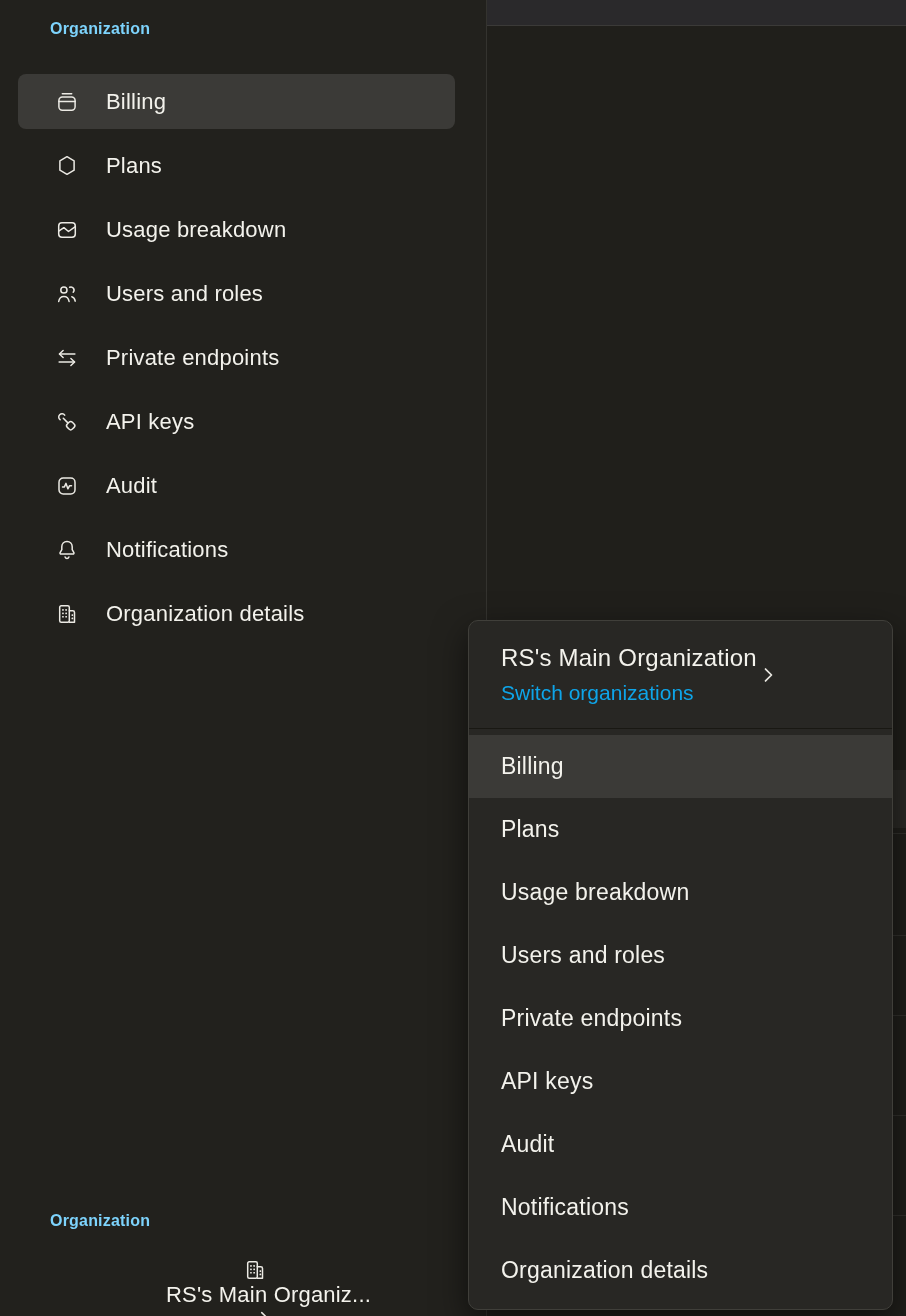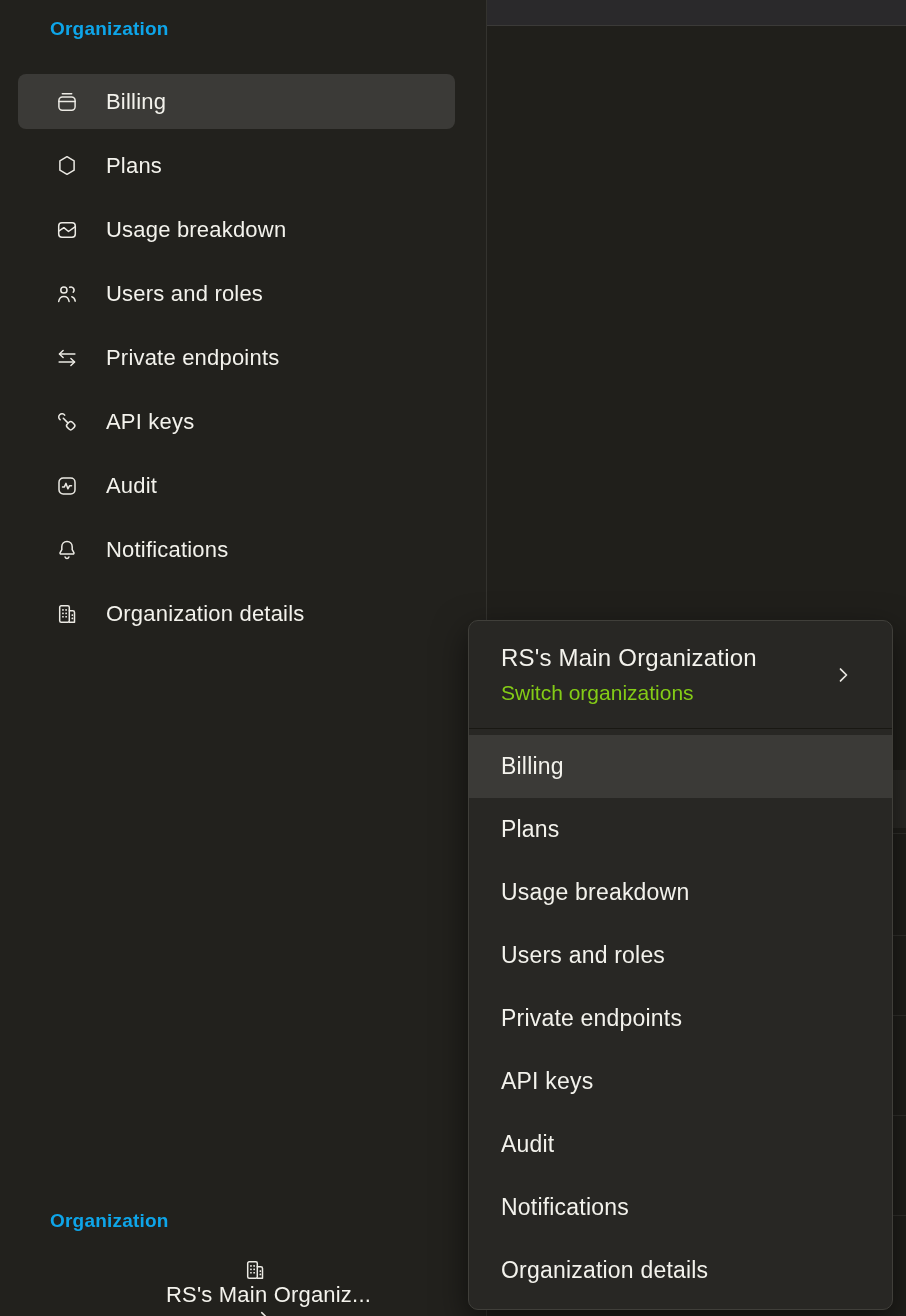--- a/index.html
+++ b/index.html
@@ -7,22 +7,22 @@
   .screen{
     position:relative;width:906px;height:1316px;overflow:hidden;
     background:#201f1b;
     font-family:"Liberation Sans","DejaVu Sans",sans-serif;
     color:#f3f2ec;
     -webkit-font-smoothing:antialiased;
   }
   
   .sidebar{position:absolute;left:0;top:0;width:486px;height:1316px;background:#22211d;}
   .side-label{
-    position:absolute;left:50px;font-size:19px;font-weight:600;
-    letter-spacing:.2px;color:#0ea5e9;line-height:24px;
+    position:absolute;left:50px;font-size:16px;font-weight:600;
+    letter-spacing:.2px;color:#7dd3fc;line-height:24px;
   }
   .side-label.top{top:17px;}
   .side-label.bottom{top:1209px;}
   .side-nav{position:absolute;top:74px;left:18px;width:437px;}
   .side-item{
     display:flex;align-items:center;height:55px;margin-bottom:9px;
     padding-left:37px;border-radius:8px;cursor:pointer;
   }
   .side-item.active{background:#3b3a37;}
   .side-item .icon{width:24px;height:24px;flex:0 0 24px;color:#eceae4;display:block;}
@@ -42,25 +42,25 @@
   .bg-block{position:absolute;left:0;right:0;height:58px;top:770px;background:#2b2a26;}
   .bg-line{position:absolute;left:0;right:0;height:1px;background:#32312d;}
   
   .popup{
     position:absolute;left:468px;top:620px;width:425px;height:690px;
     background:#282724;border:1px solid #403f3a;border-radius:10px;
     box-shadow:0 12px 34px rgba(0,0,0,.55);
     overflow:hidden;z-index:5;
   }
   .popup-header{
-    height:107px;display:flex;align-items:center;justify-content:space-between;
+    height:107px;display:flex;align-items:center;
     padding:0 38px 0 32px;cursor:pointer;
   }
   .popup-title{font-size:24px;font-weight:500;letter-spacing:.2px;color:#f3f2ec;line-height:30px;}
-  .popup-sub{font-size:21px;color:#84cc16;margin-top:7px;line-height:26px;}
+  .popup-sub{font-size:21px;color:#0ea5e9;margin-top:7px;line-height:26px;}
   .popup-header .chev svg{display:block;width:22px;height:22px;}
   .popup-divider{height:1px;background:#191813;}
   .popup-menu{padding-top:6px;}
   .menu-item{
     height:63px;display:flex;align-items:center;padding-left:32px;
     font-size:23px;letter-spacing:.2px;color:#f3f2ec;cursor:pointer;white-space:nowrap;
   }
   .menu-item.active{background:#3b3a37;}
 </style>
 </head>

